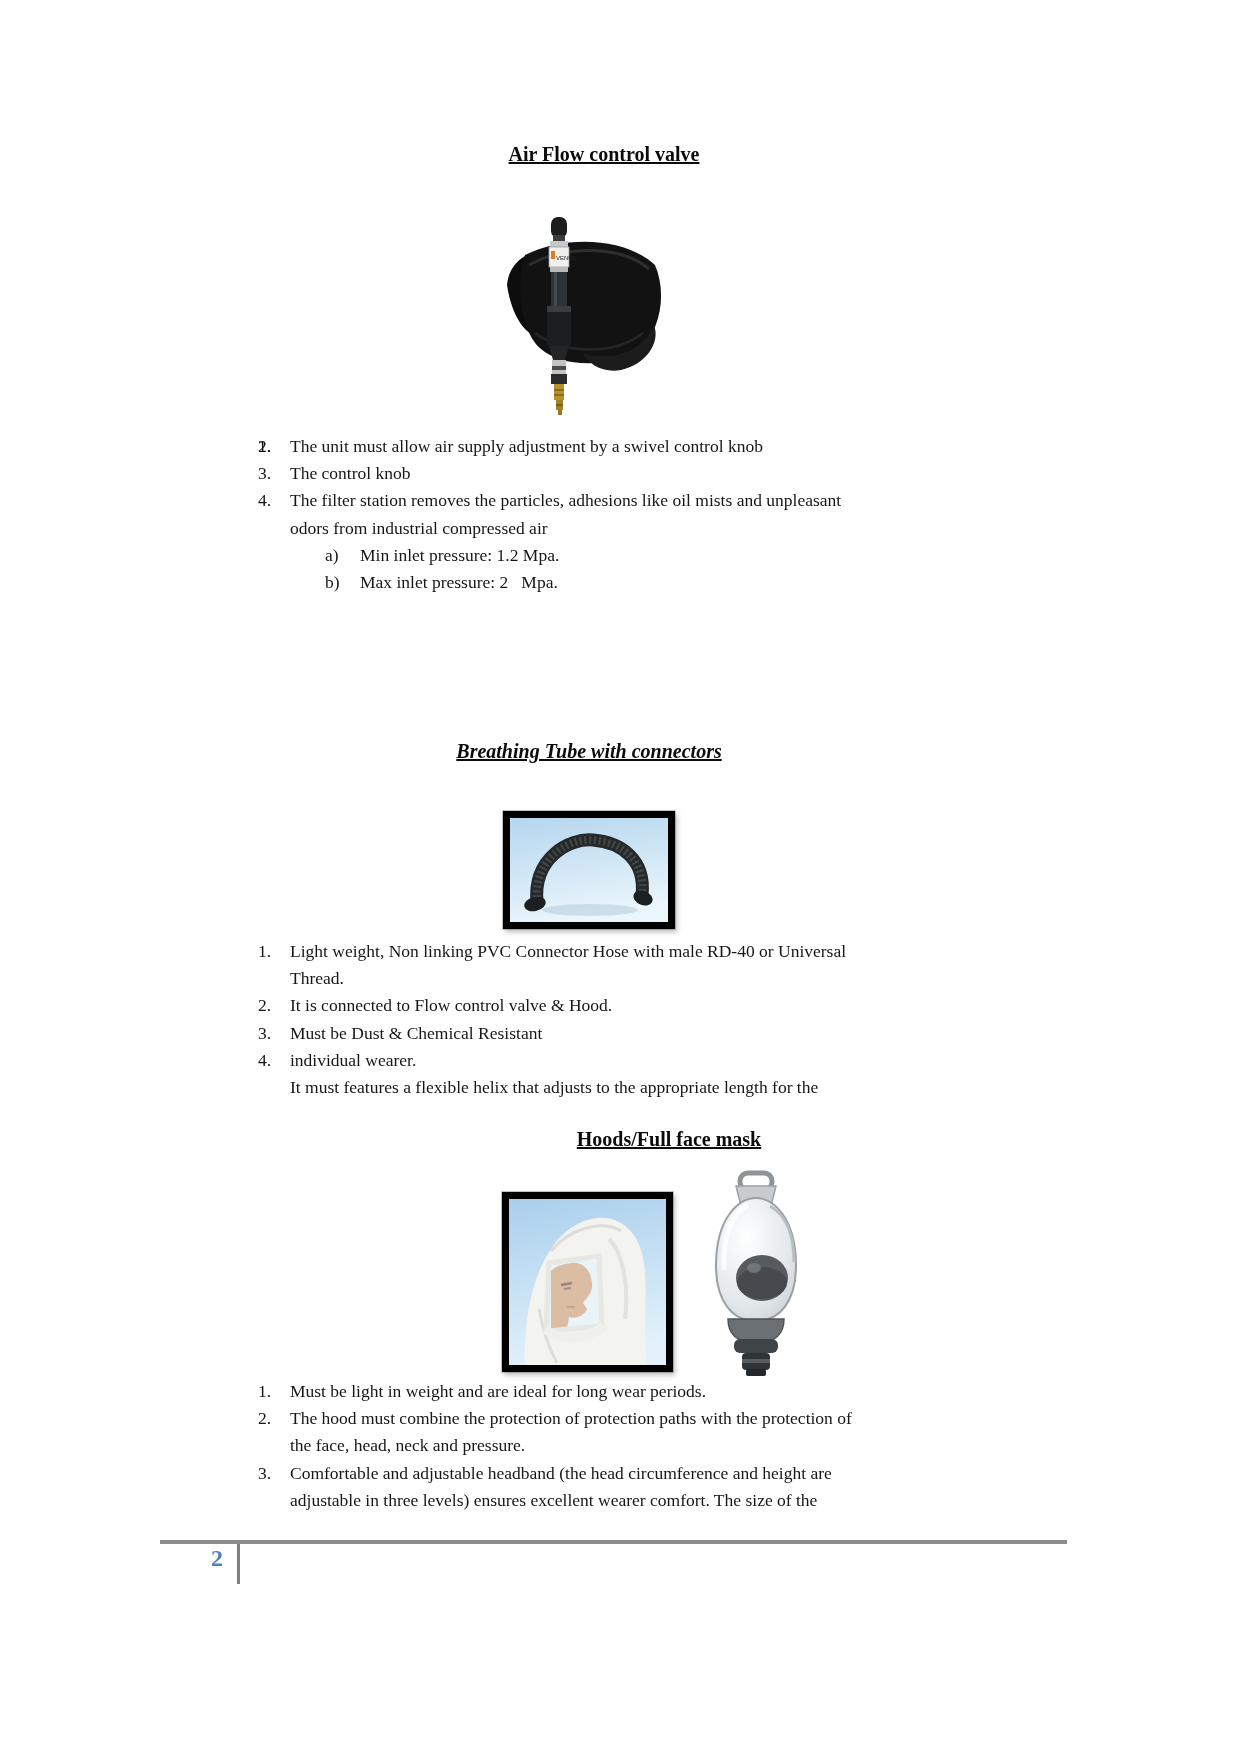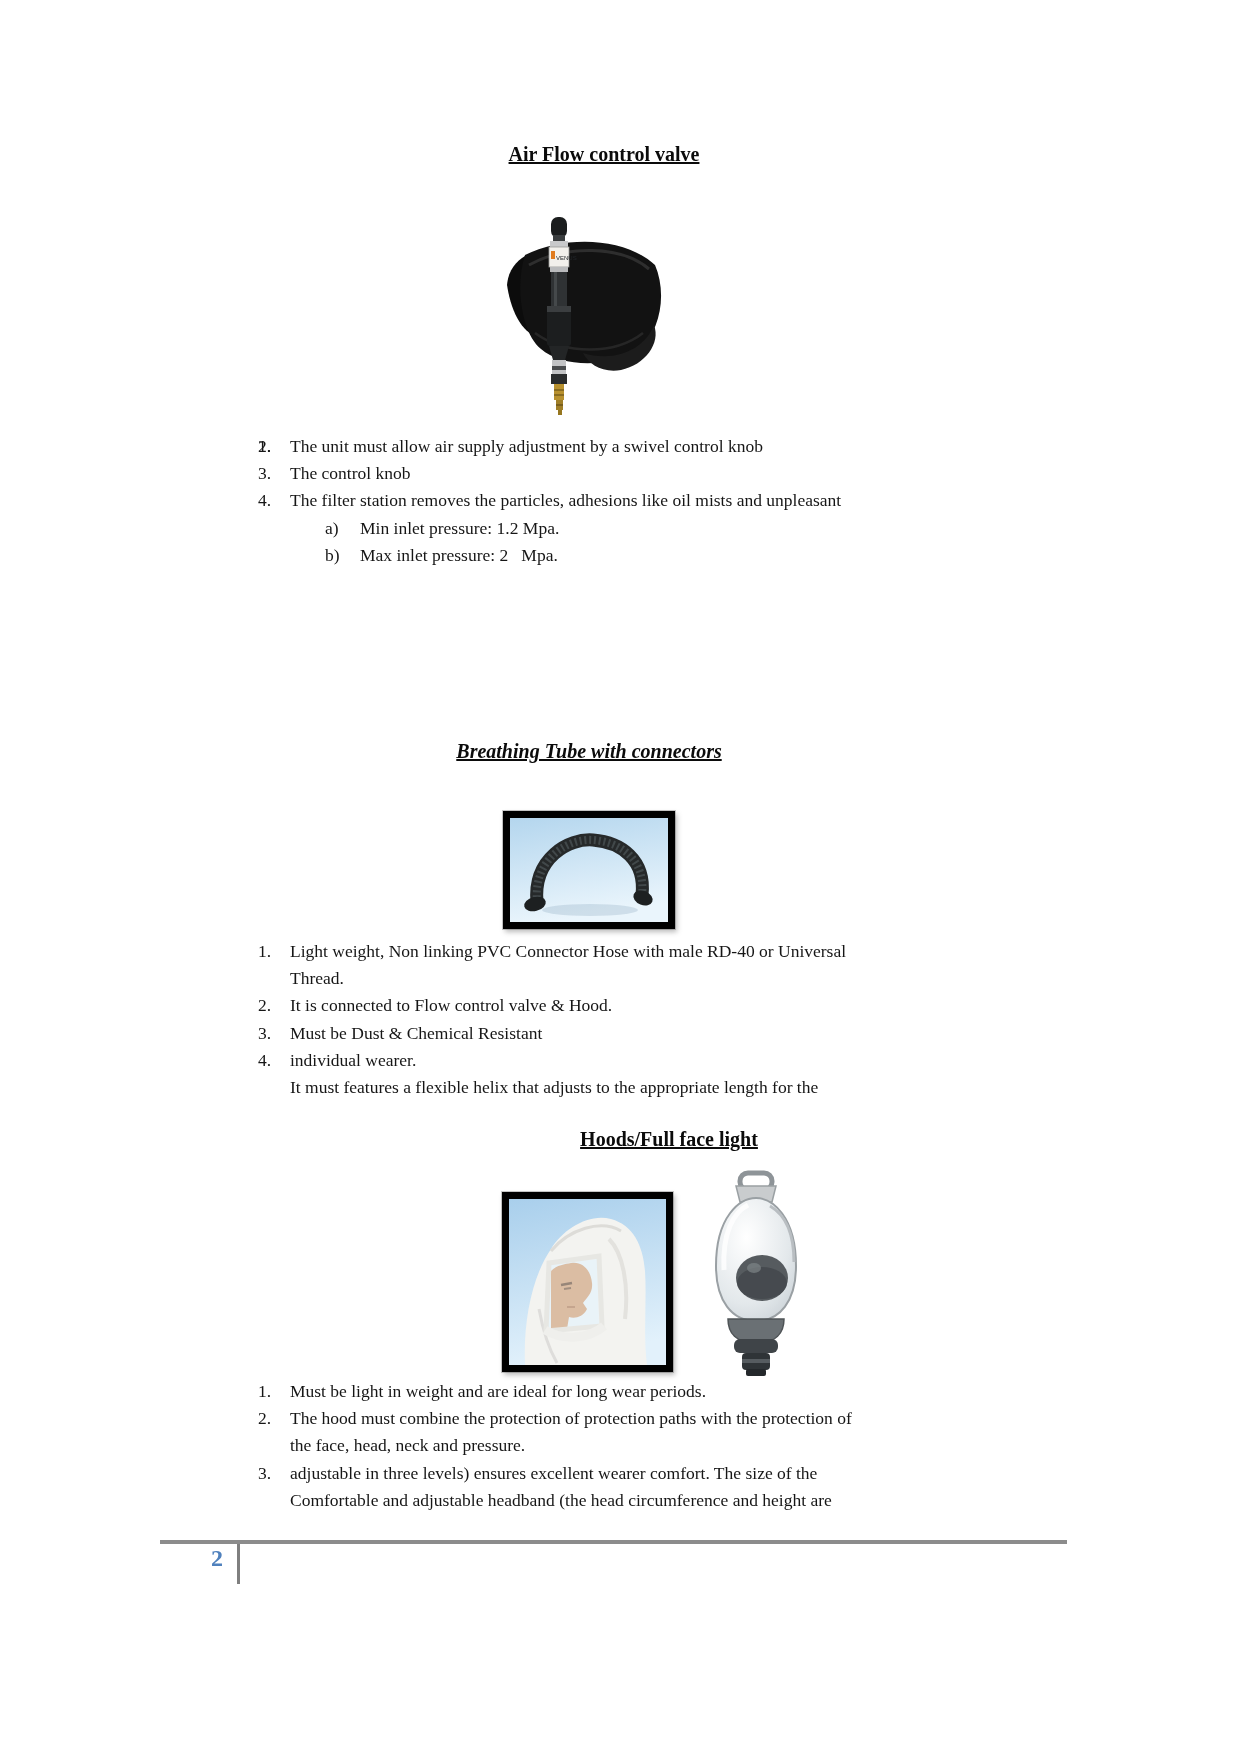--- a/index.html
+++ b/index.html
@@ -121,20 +121,21 @@
     <div class="li">
       <span class="marker">3.</span>
       <div class="lines">
         <div class="line">The control knob</div>
       </div>
     </div>
     <div class="li">
       <span class="marker">4.</span>
       <div class="lines">
         <div class="line">The filter station removes the particles, adhesions like oil mists and unpleasant</div>
+        <div class="line">odors from industrial compressed air</div>
       </div>
     </div>
     <div class="li subli">
       <span class="marker">a)</span>
       <div class="lines">
         <div class="line">Min inlet pressure: 1.2 Mpa.</div>
       </div>
     </div>
     <div class="li subli">
       <span class="marker">b)</span>
@@ -187,21 +188,21 @@
     </div>
     <div class="li">
       <span class="marker">4.</span>
       <div class="lines">
         <div class="line">individual wearer.</div>
         <div class="line">It must features a flexible helix that adjusts to the appropriate length for the</div>
       </div>
     </div>
   </div>
 
-  <div class="heading" id="title-3">Hoods/Full face light</div>
+  <div class="heading" id="title-3">Hoods/Full face mask</div>
 
   <div class="figure framed" id="hood-fig">
     <div class="inner">
       <svg width="157" height="166" viewBox="0 0 157 166" xmlns="http://www.w3.org/2000/svg">
         <defs>
           <linearGradient id="hoodBg" x1="0" y1="0" x2="0.2" y2="1">
             <stop offset="0" stop-color="#a9cfec"></stop>
             <stop offset="1" stop-color="#e2f1fb"></stop>
           </linearGradient>
         </defs>
@@ -265,22 +266,22 @@
     <div class="li">
       <span class="marker">2.</span>
       <div class="lines">
         <div class="line">The hood must combine the protection of protection paths with the protection of</div>
         <div class="line">the face, head, neck and pressure.</div>
       </div>
     </div>
     <div class="li">
       <span class="marker">3.</span>
       <div class="lines">
+        <div class="line">Comfortable and adjustable headband (the head circumference and height are</div>
         <div class="line">adjustable in three levels) ensures excellent wearer comfort. The size of the</div>
-        <div class="line">Comfortable and adjustable headband (the head circumference and height are</div>
       </div>
     </div>
   </div>
 
   <div id="footer-rule" style="background: rgb(140, 140, 140);"></div>
   <div id="page-number" style="color: rgb(79, 129, 189);">2</div>
   <div id="page-number-bar"></div>
 
 </div>
 

